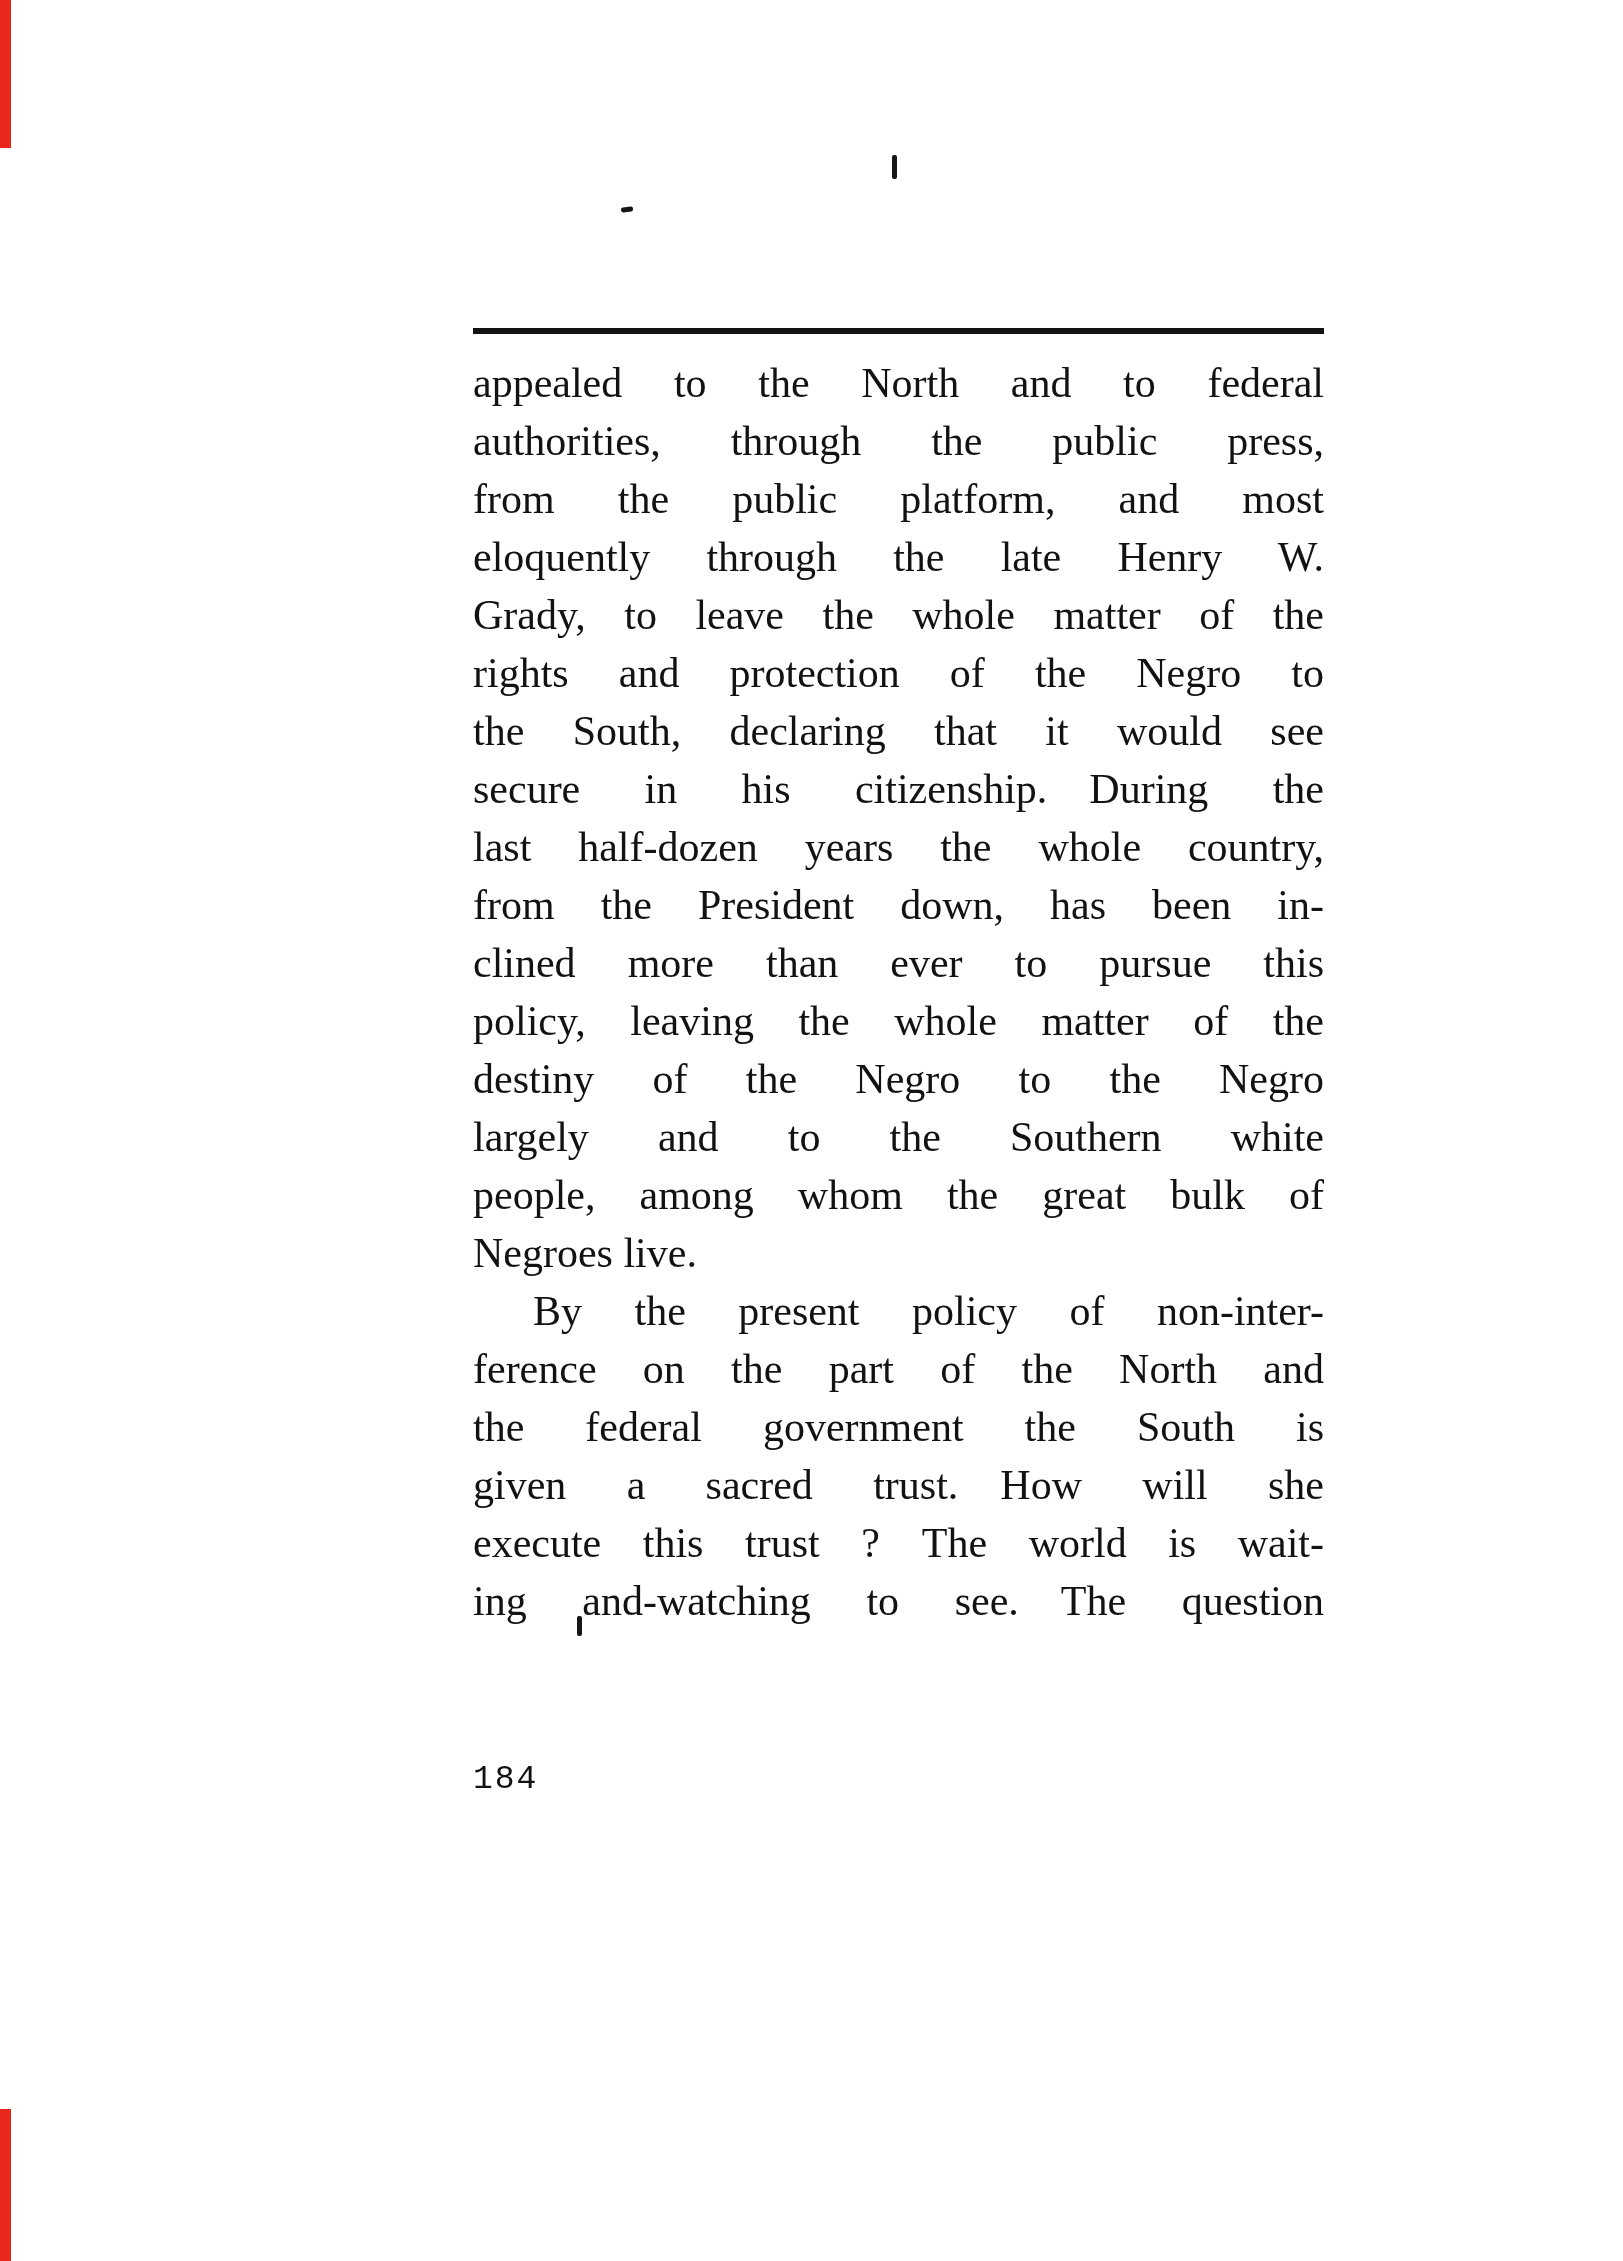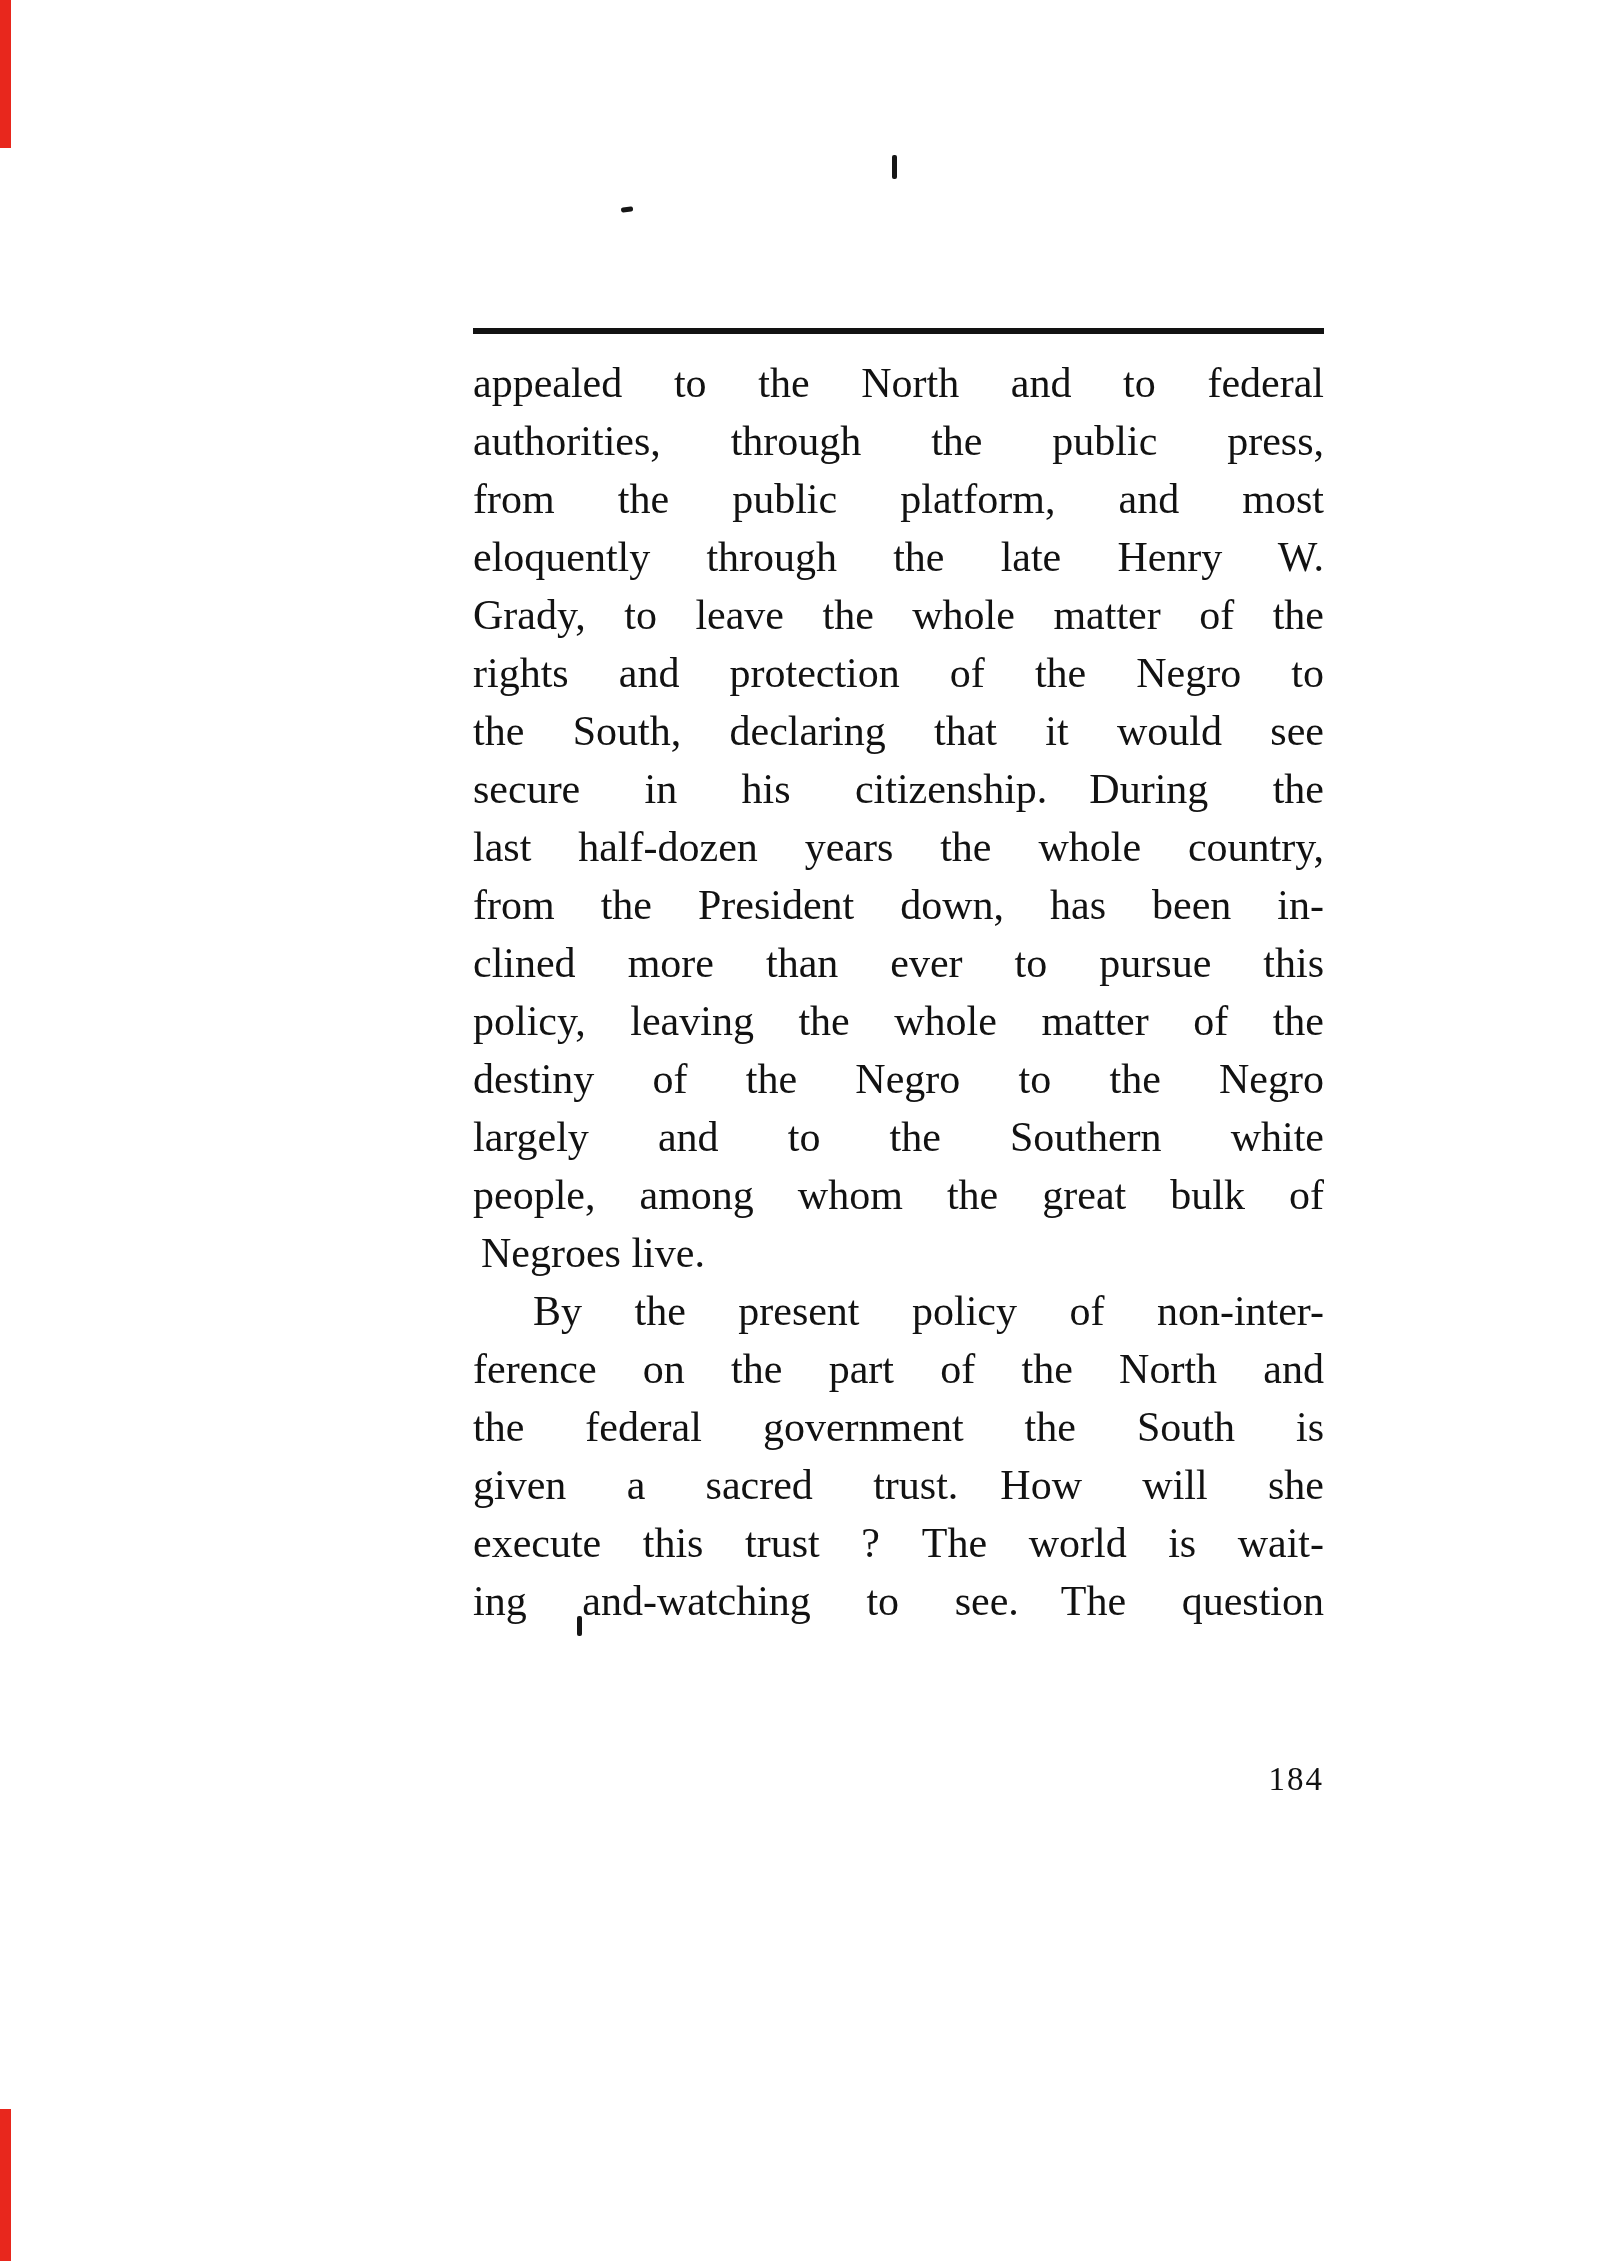--- a/index.html
+++ b/index.html
@@ -63,31 +63,31 @@
     line-height: 58px;
     height: 58px;
     text-align: justify;
     text-align-last: justify;
     white-space: normal;
     overflow: visible;
   }
   .line.no-justify {
     text-align: left;
     text-align-last: left;
-    margin-left: 8px;
   }
   .page-number {
     position: absolute;
     left: 473px;
     top: 1757px;
     width: 851px;
     font-size: 33px;
     line-height: 45px;
-    text-align: right;
+    text-align: left;
     letter-spacing: 2px;
+    font-family: Liberation Mono, monospace;
   }
 </style>
 </head>
 <body>
 
 <div class="page">
 
   <div class="scan-bar top"></div>
   <div class="scan-bar bottom"></div>
 

